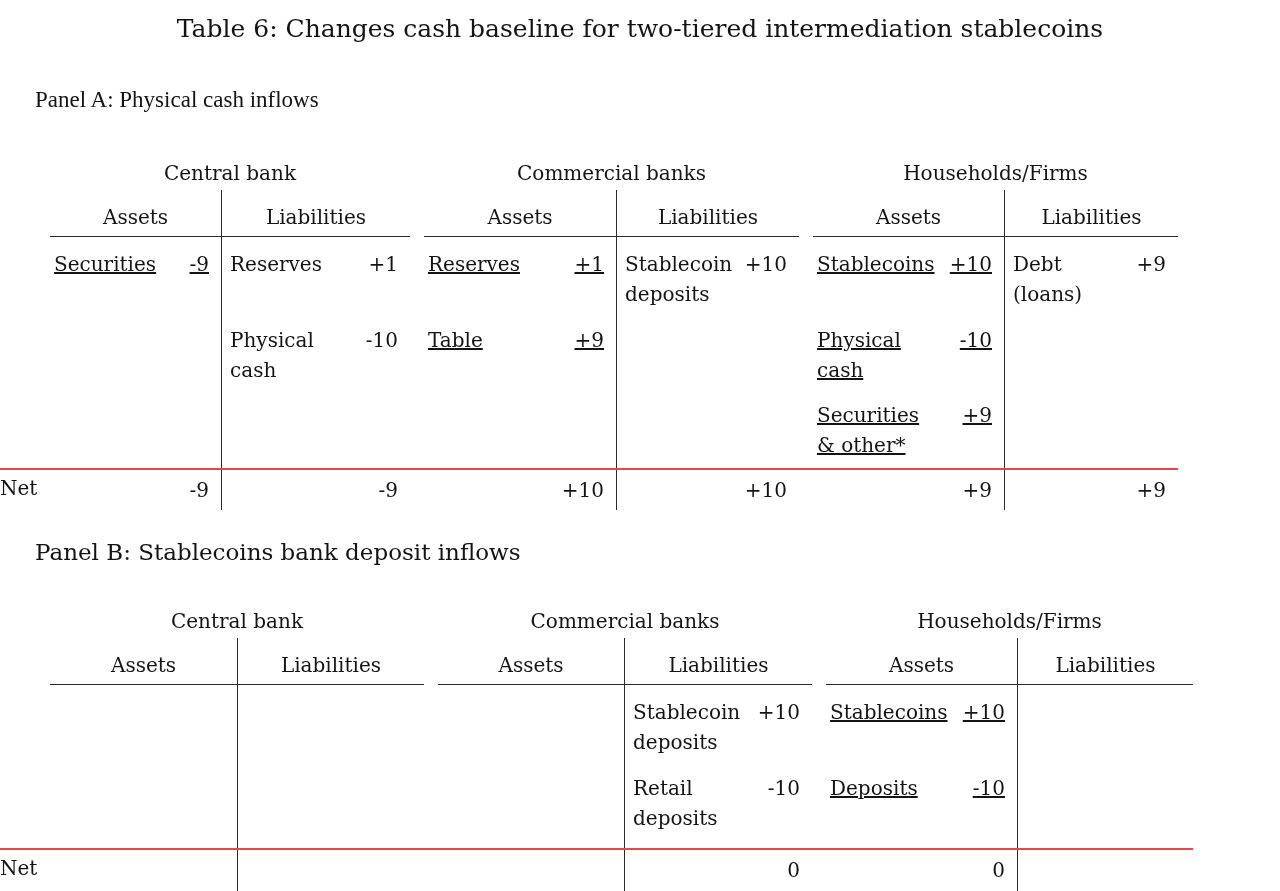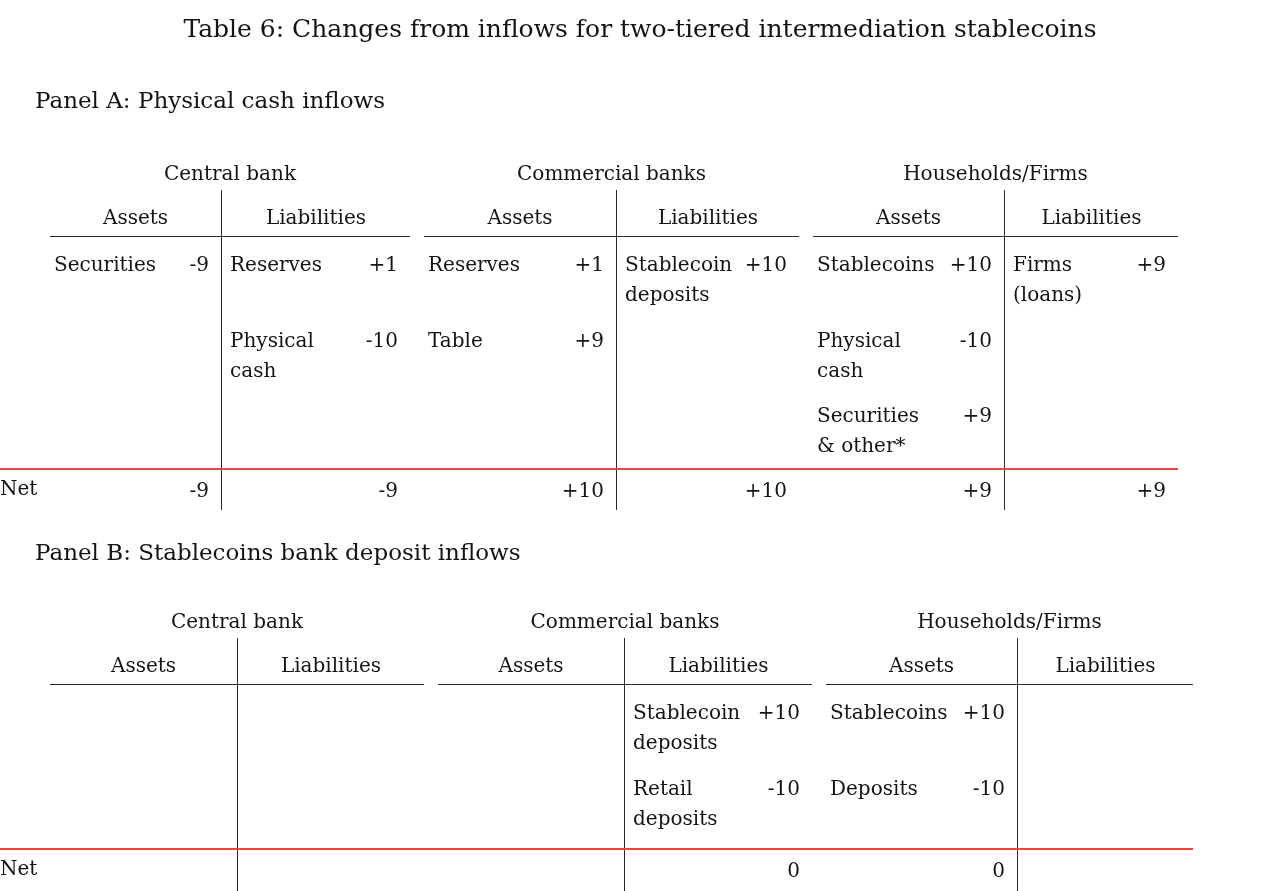--- a/index.html
+++ b/index.html
@@ -16,21 +16,21 @@
     text-align: center;
     font-size: 25px;
     line-height: 32px;
   }
   .panel-title {
     margin-left: 35px;
     font-size: 23px;
     line-height: 30px;
     font-weight: normal;
   }
-  .panel-a .panel-title { margin-top: 40px; }
+  .panel-a .panel-title { margin-top: 40px; font-family: Liberation Serif, serif; }
   .panel-b .panel-title { margin-top: 27px; }
   .bs-table { }
   .panel-a .bs-table { margin-top: 45px; }
   .panel-b .bs-table { margin-top: 41px; }
 
   .groups-row { display: flex; align-items: stretch; margin-left: 50px; }
   .group { display: flex; flex-direction: column; }
   .group + .group { margin-left: 14px; }
   .group-title { height: 30px; line-height: 26px; text-align: center; }
 
@@ -40,21 +40,21 @@
     height: 46px;
     display: flex; align-items: flex-end; justify-content: center;
     padding-bottom: 7px;
   }
   .half.assets { flex: 0 0 auto; border-right: 1px solid #2b2b2b; }
   .half.liab { flex: 1; }
   .halves.body { flex: 1; }
   .body .half { padding-top: 12px; }
 
   .row { display: flex; align-items: flex-start; padding-right: 12px; }
-  .half.assets .row { padding-left: 4px; }
+  .half.assets .row { padding-left: 4px; text-decoration: underline; }
   .half.liab .row { padding-left: 8px; }
   .row:nth-child(1) { min-height: 76px; }
   .row:nth-child(2) { min-height: 75px; }
   .row:nth-child(3) { min-height: 68px; }
   .lbl { white-space: pre-line; line-height: 30px; }
   .val { margin-left: auto; line-height: 30px; padding-left: 10px; }
 
   .net-row {
     display: flex;
     border-top: 2px solid #ef4444;
@@ -84,21 +84,21 @@
   .panel-b .net-row { width: 1193px; }
   .panel-b .g1 .assets { width: 188px; }
   .panel-b .g2 .assets { width: 187px; }
   .panel-b .g3 .assets { width: 192px; }
 </style>
 </head>
 <body>
 
 <div class="page">
 
-  <div class="doc-title">Table 6: Changes from inflows for two-tiered intermediation stablecoins</div>
+  <div class="doc-title">Table 6: Changes cash baseline for two-tiered intermediation stablecoins</div>
 
   <section class="panel panel-a">
     <h2 class="panel-title">Panel A: Physical cash inflows</h2>
     <div class="bs-table">
       <div class="groups-row">
           <div class="group g1">
             <div class="group-title">Central bank</div>
             <div class="halves heads">
               <div class="half assets">Assets</div>
               <div class="half liab">Liabilities</div>
@@ -173,21 +173,21 @@
                   <span class="val">-10</span>
                 </div>
                 <div class="row">
                   <span class="lbl">Securities
 &amp; other*</span>
                   <span class="val">+9</span>
                 </div>
               </div>
               <div class="half liab">
                 <div class="row">
-                  <span class="lbl">Firms
+                  <span class="lbl">Debt
 (loans)</span>
                   <span class="val">+9</span>
                 </div>
                 <div class="row"></div>
                 <div class="row"></div>
               </div>
             </div>
           </div>
         </div>
       <div class="net-row">

